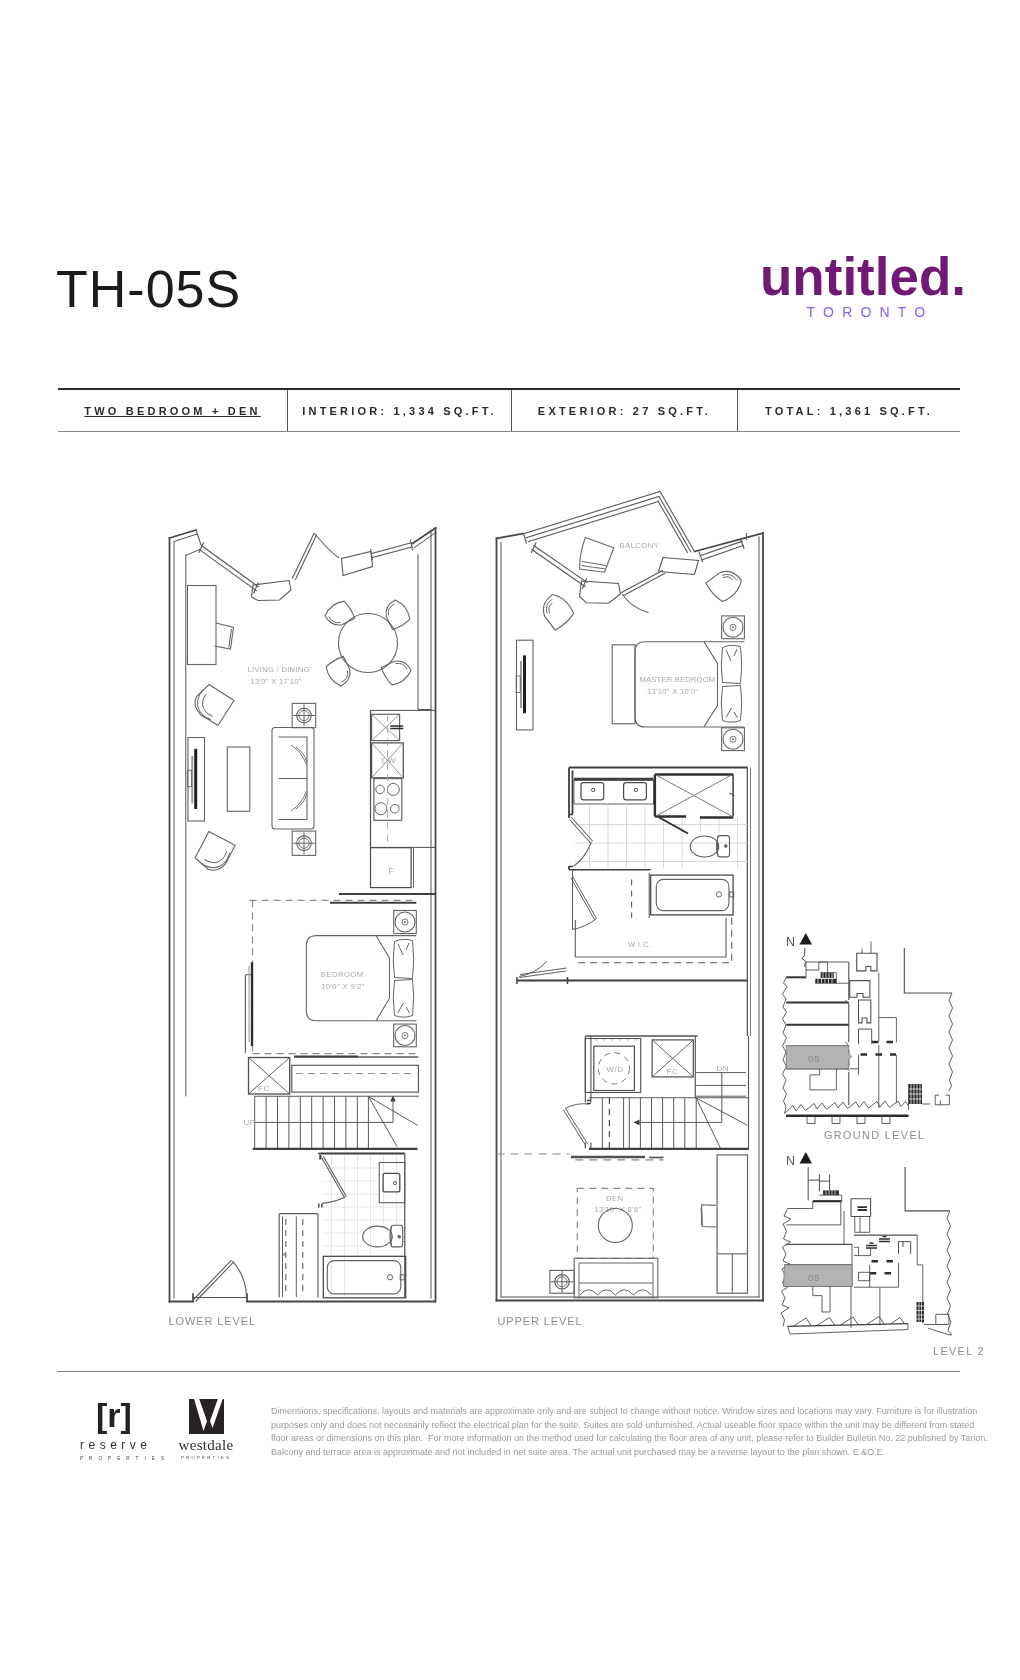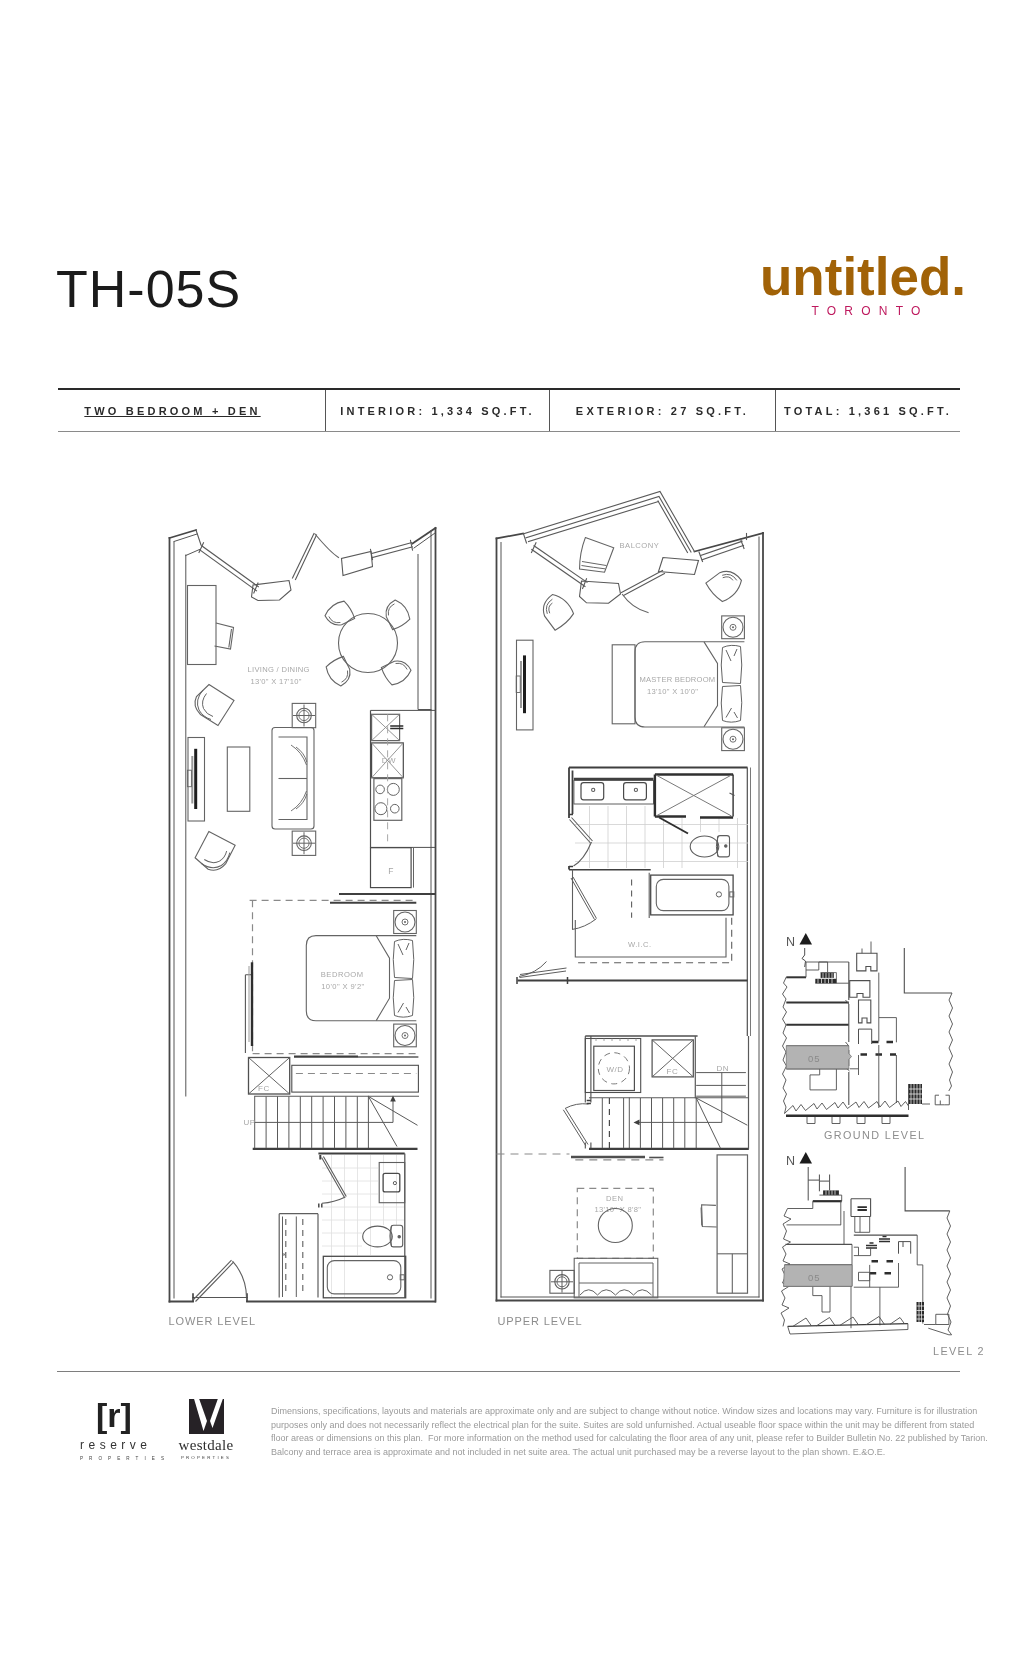--- a/index.html
+++ b/index.html
@@ -1,25 +1,25 @@
 <!DOCTYPE html>
 <html><head>
 <meta charset="utf-8">
 <style>
   html,body{margin:0;padding:0;background:#ffffff;}
   body{width:1020px;height:1680px;position:relative;font-family:"Liberation Sans",sans-serif;overflow:hidden;}
   .abs{position:absolute;}
   .title{left:56px;top:259px;font-size:52px;font-weight:normal;color:#1b1b1b;letter-spacing:1px;}
   .logo{left:760px;top:250px;width:201px;text-align:right;}
-  .logo .u{font-size:53px;font-weight:bold;color:#a16207;letter-spacing:0px;line-height:1;}
-  .logo .t{font-size:12px;color:#be185d;letter-spacing:8.2px;margin-top:1px;text-align:center;padding-left:19px;}
+  .logo .u{font-size:53px;font-weight:bold;color:#701a75;letter-spacing:0px;line-height:1;}
+  .logo .t{font-size:14px;color:#8b5cf6;letter-spacing:8.2px;margin-top:1px;text-align:center;padding-left:19px;}
   .bar{left:58px;top:388px;width:902px;height:41px;border-top:2px solid #2a2a2a;border-bottom:1px solid #8a8a8a;display:flex;}
   .bar .c{display:flex;align-items:center;justify-content:center;font-size:11px;font-weight:bold;color:#2a2a2a;letter-spacing:3.2px;}
   .bar .c1{width:229px;text-decoration:underline;}
-  .bar .c2{width:223px;border-left:1px solid #555;margin-left:38px;}
+  .bar .c2{width:223px;border-left:1px solid #555;}
   .bar .c3{width:225px;border-left:1px solid #555;}
   .bar .c4{flex:1;border-left:1px solid #555;}
   .lvl{font-size:11px;color:#8d8d8d;letter-spacing:0.9px;}
   .keylab{font-size:10.8px;color:#8d8d8d;letter-spacing:1.4px;}
   .rule{left:57px;top:1371px;width:903px;height:1px;background:#7e7e7e;}
   .disc{left:271px;top:1405px;width:730px;font-size:9px;line-height:13.6px;color:#9a9a9a;white-space:nowrap;}
   .rlogo{left:80px;top:1398px;width:68px;text-align:center;color:#222;}
   .rlogo .rb{font-size:34px;font-weight:bold;letter-spacing:0px;line-height:1;}
   .rlogo .rn{font-size:12px;letter-spacing:4.5px;margin-top:6px;color:#333;}
   .rlogo .rp{font-size:4.6px;letter-spacing:2.4px;margin-top:4px;color:#444;white-space:nowrap;}

